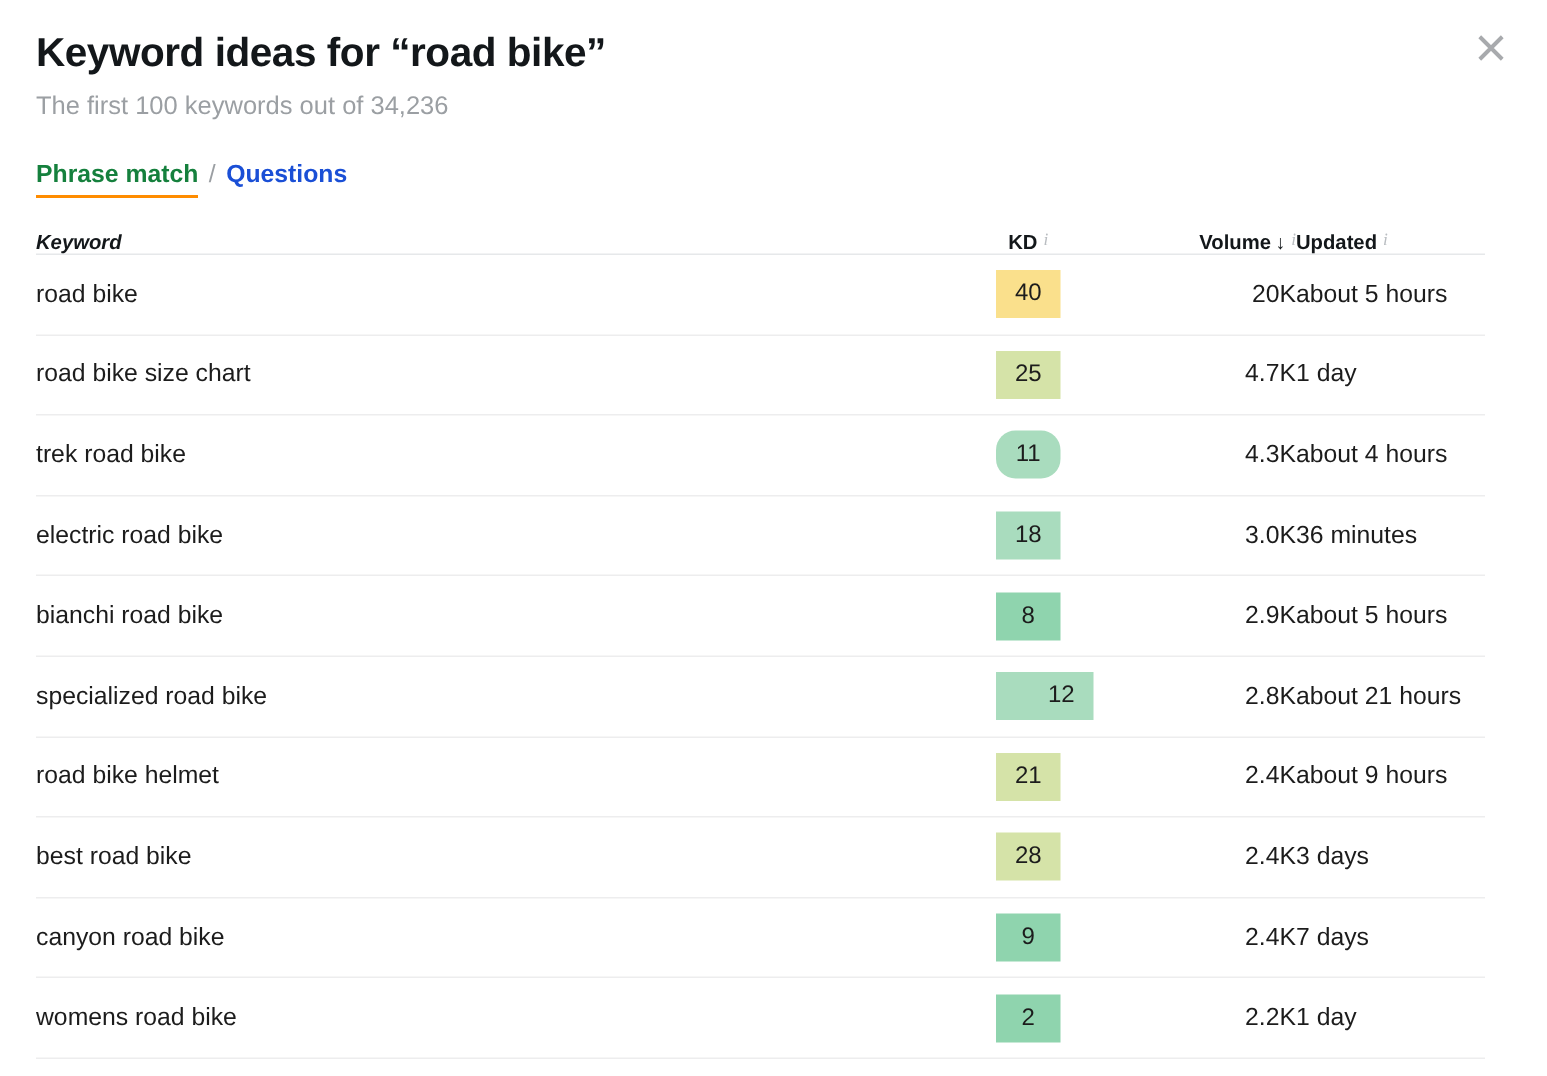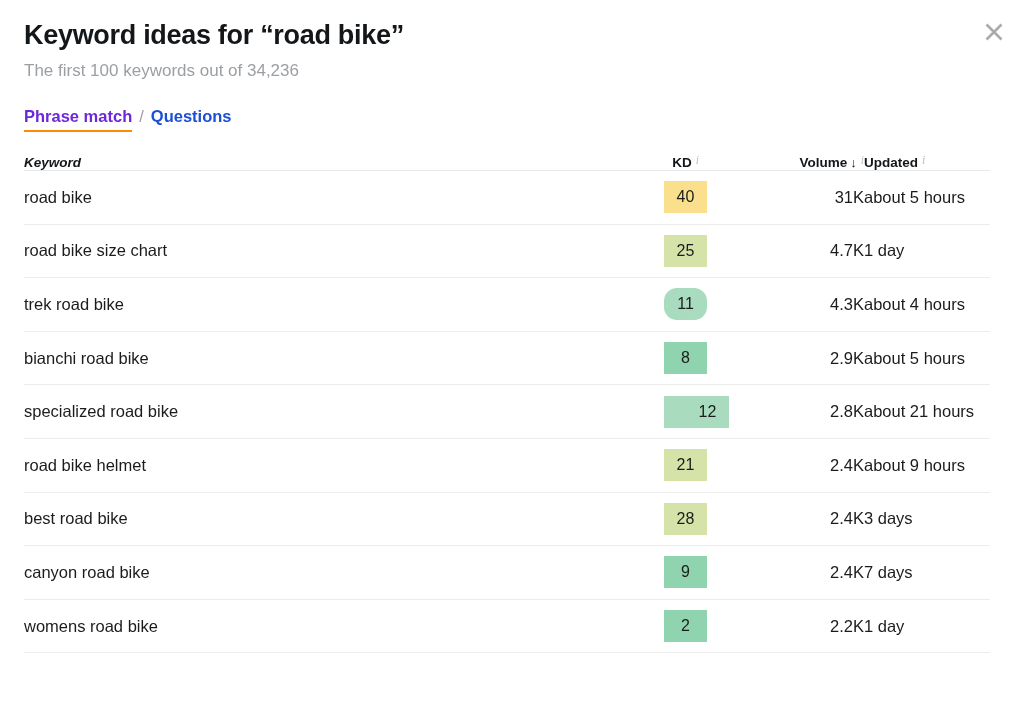--- a/index.html
+++ b/index.html
@@ -68,21 +68,21 @@
     display: flex;
     align-items: baseline;
     font-size: 16.5px;
     line-height: 20px;
   }
   .tab {
     cursor: pointer;
     white-space: nowrap;
   }
   .tab-active {
-    color: #6d28d9;
+    color: #15803d;
     font-weight: bold;
     border-bottom: 2px solid #ff8c00;
     padding-bottom: 4px;
   }
   .tab-sep {
     color: #9b9fa3;
     margin: 0 7px;
     font-weight: normal;
   }
   .tab-link {
@@ -218,36 +218,42 @@
         </th>
         <th class="th-updated">
           <span>Updated</span><span class="info-i">i</span>
         </th>
       </tr>
     </thead>
     <tbody id="table-body">
         <tr>
           <td class="td-keyword">road bike</td>
           <td class="td-kd"><span class="kd-badge" style="background-color: rgb(250, 224, 140);">40</span></td>
-          <td class="td-volume">31K</td>
+          <td class="td-volume">20K</td>
           <td class="td-updated">about 5 hours</td>
         </tr>
         <tr>
           <td class="td-keyword">road bike size chart</td>
           <td class="td-kd"><span class="kd-badge" style="background-color: rgb(213, 227, 168);">25</span></td>
           <td class="td-volume">4.7K</td>
           <td class="td-updated">1 day</td>
         </tr>
         <tr>
           <td class="td-keyword">trek road bike</td>
           <td class="td-kd"><span class="kd-badge" style="background-color: rgb(169, 220, 190); border-radius: 13px;">11</span></td>
           <td class="td-volume">4.3K</td>
           <td class="td-updated">about 4 hours</td>
         </tr>
         <tr>
+          <td class="td-keyword">electric road bike</td>
+          <td class="td-kd"><span class="kd-badge" style="background-color: rgb(169, 220, 190);">18</span></td>
+          <td class="td-volume">3.0K</td>
+          <td class="td-updated">36 minutes</td>
+        </tr>
+        <tr>
           <td class="td-keyword">bianchi road bike</td>
           <td class="td-kd"><span class="kd-badge" style="background-color: rgb(143, 212, 174);">8</span></td>
           <td class="td-volume">2.9K</td>
           <td class="td-updated">about 5 hours</td>
         </tr>
         <tr>
           <td class="td-keyword">specialized road bike</td>
           <td class="td-kd"><span class="kd-badge" style="background-color: rgb(169, 220, 190); padding-left: 22px;">12</span></td>
           <td class="td-volume">2.8K</td>
           <td class="td-updated">about 21 hours</td>

